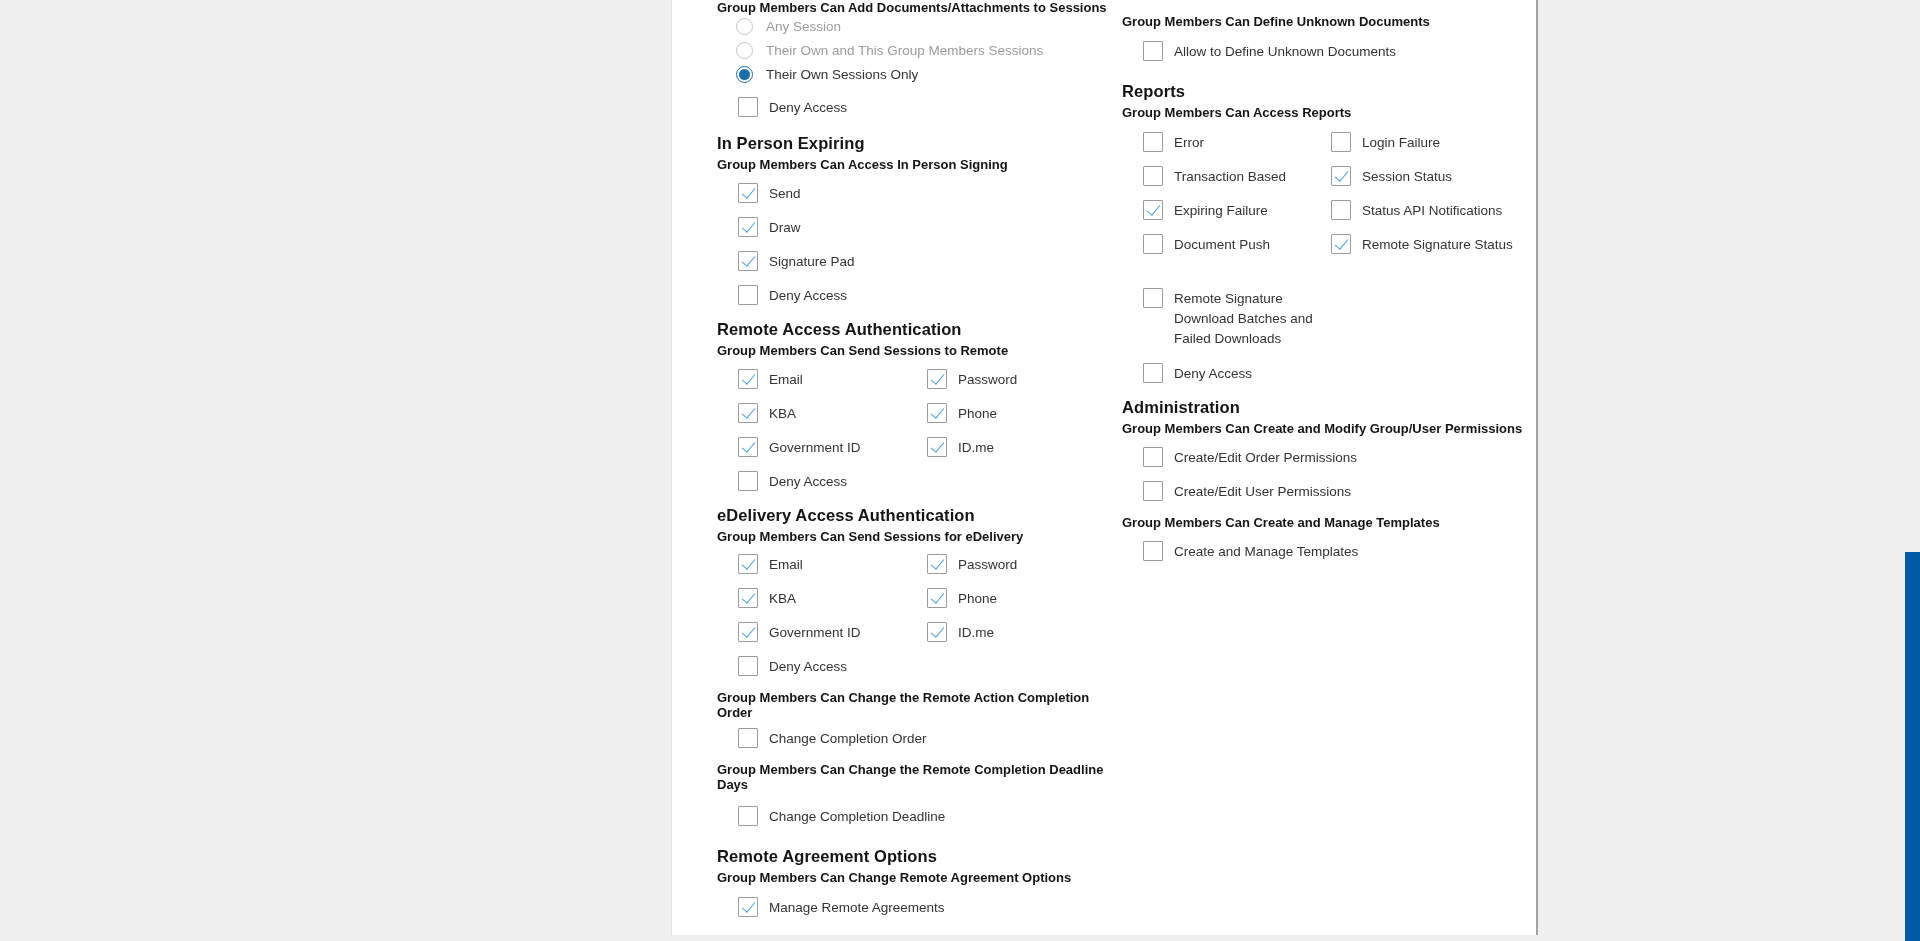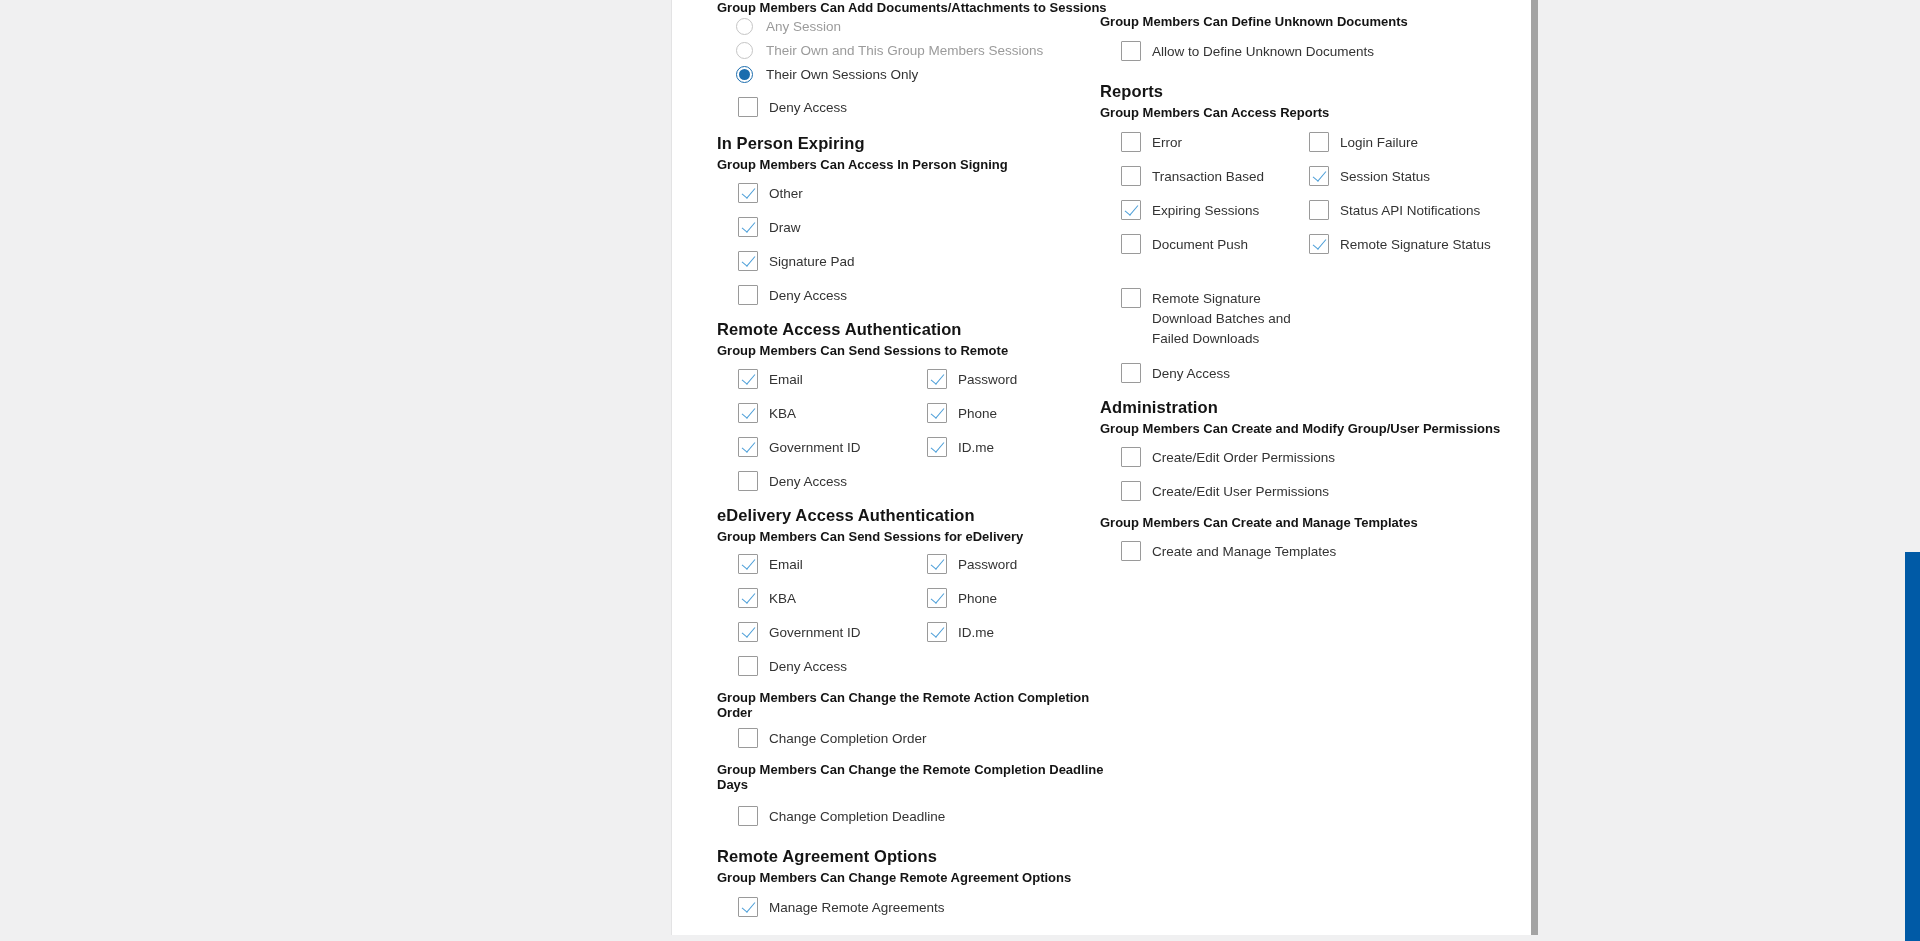--- a/index.html
+++ b/index.html
@@ -6,24 +6,24 @@
   html, body {
     width: 1920px; height: 941px;
     background: var(--c-page-bg, #F0F0F1);
     font-family: "Liberation Sans", "DejaVu Sans", sans-serif;
     overflow: hidden; position: relative;
   }
   .panel {
     position: absolute; left: 671px; top: 0;
     width: 867px; height: 935px;
     background: var(--c-panel-bg, #FFFFFF);
-    border-left: 1px solid #e3e3e4; border-right: 7px solid #a3a3a3;
+    border-left: 1px solid #e3e3e4; border-right: 2px solid #a3a3a3;
   }
   .col-left  { position: absolute; left: 45px;  top: 0; width: 402px; }
-  .col-right { position: absolute; left: 428px; top: 0; width: 402px; }
+  .col-right { position: absolute; left: 450px; top: 0; width: 402px; }
 
   .sec-title { font-size: 16.5px; font-weight: 700; color: var(--c-text, #141414); line-height: 20px; letter-spacing: .1px; }
   .sec-sub   { font-size: 13px;   font-weight: 700; color: var(--c-text, #141414); line-height: 15px; }
 
   .row { display: flex; align-items: center; padding-left: 21px; margin-bottom: 14px; }
   .row.top { align-items: flex-start; }
   .lbl { margin-left: 11px; font-size: 13.5px; color: var(--c-label, #333333); line-height: 17px; }
   .lbl.disabled { color: var(--c-muted, #9B9B9B); }
   .lbl.wrap { max-width: 142px; line-height: 20px; margin-top: 1px; }
 
@@ -91,21 +91,21 @@
     <div class="row mt14">
       <span class="cb"></span>
       <span class="lbl">Deny Access</span>
     </div>
 
     <div class="sec-title mt16">In Person Expiring</div>
     <div class="sec-sub mt4">Group Members Can Access In Person Signing</div>
     <div class="mt11">
       <div class="row">
         <span class="cb checked"></span>
-        <span class="lbl">Other</span>
+        <span class="lbl">Send</span>
       </div>
       <div class="row">
         <span class="cb checked"></span>
         <span class="lbl">Draw</span>
       </div>
       <div class="row">
         <span class="cb checked"></span>
         <span class="lbl">Signature Pad</span>
       </div>
       <div class="row">
@@ -222,21 +222,21 @@
       <div class="row">
         <span class="cb"></span>
         <span class="lbl">Transaction Based</span>
       </div>
       <div class="row">
         <span class="cb checked"></span>
         <span class="lbl">Session Status</span>
       </div>
       <div class="row">
         <span class="cb checked"></span>
-        <span class="lbl">Expiring Sessions</span>
+        <span class="lbl">Expiring Failure</span>
       </div>
       <div class="row">
         <span class="cb"></span>
         <span class="lbl">Status API Notifications</span>
       </div>
       <div class="row">
         <span class="cb"></span>
         <span class="lbl">Document Push</span>
       </div>
       <div class="row">

